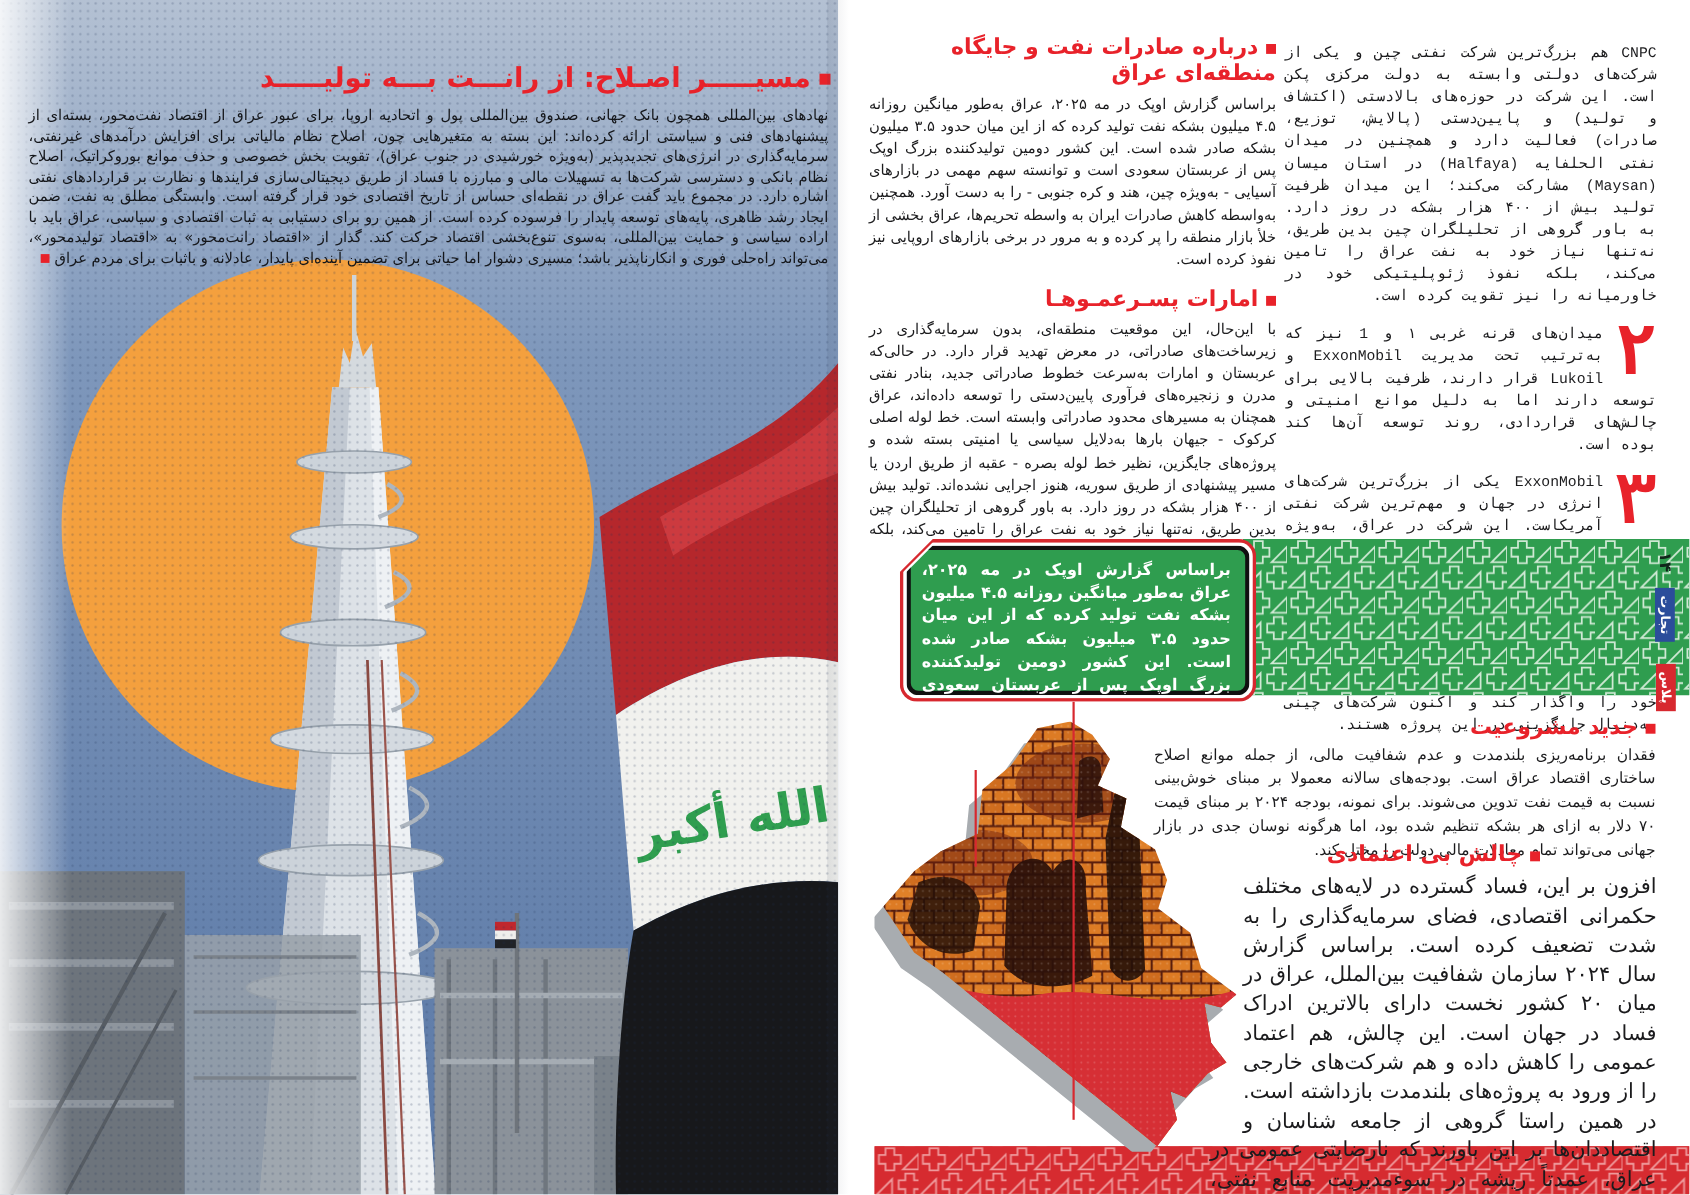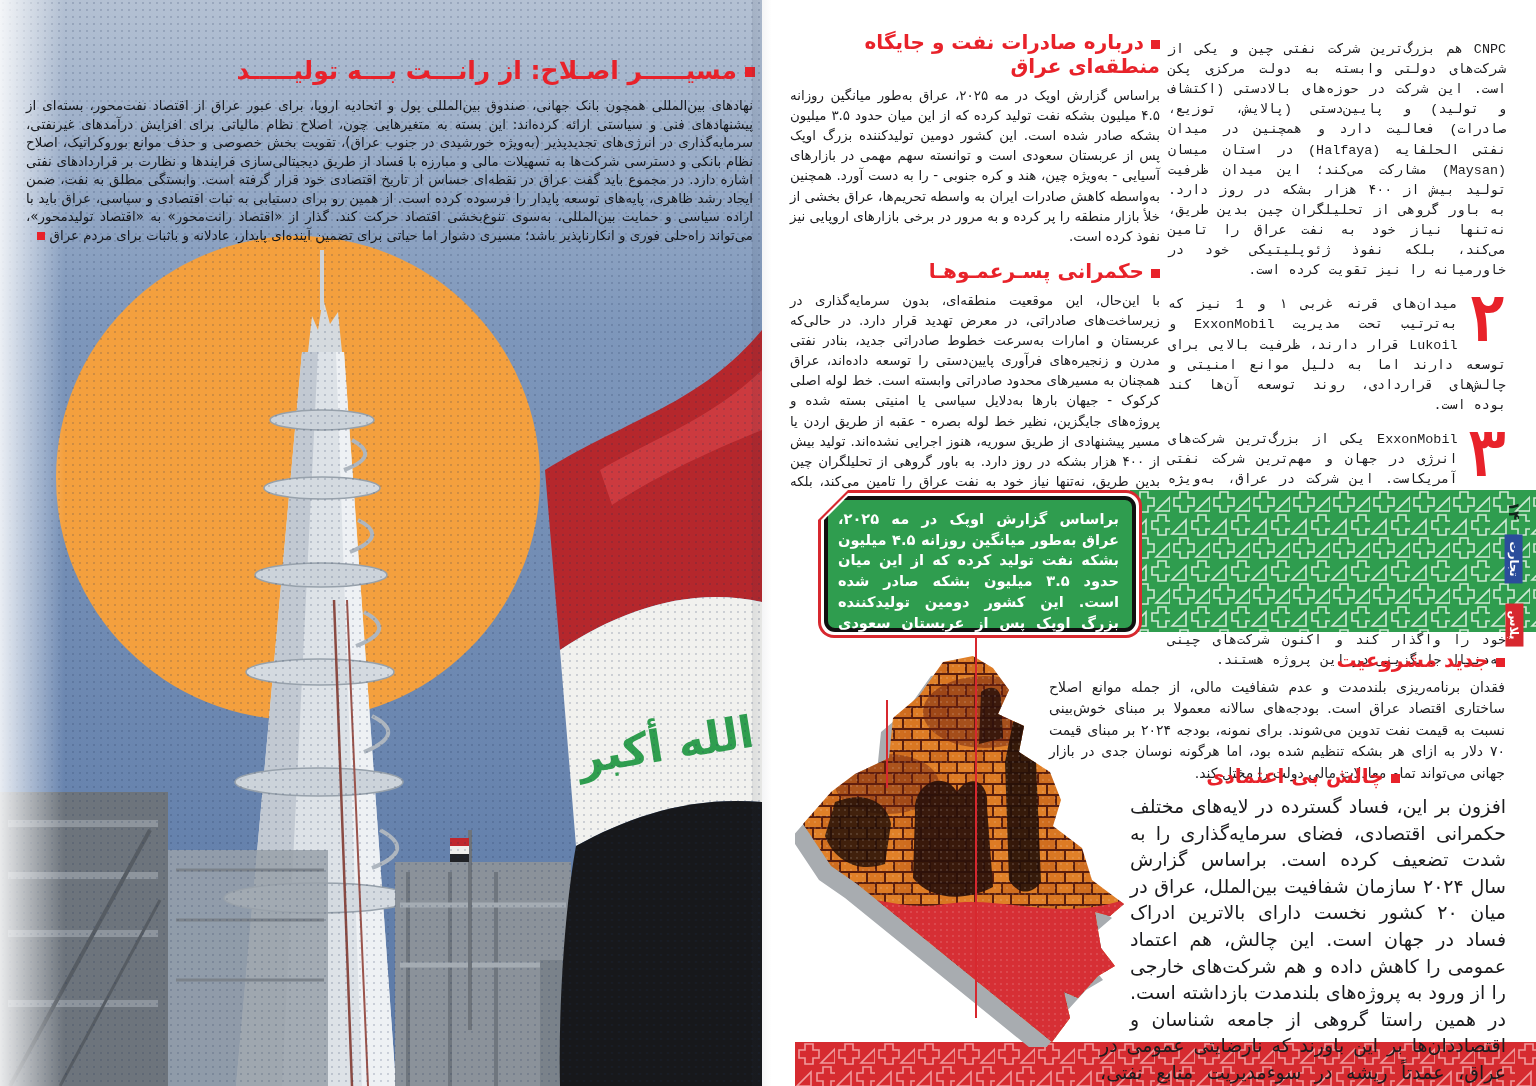--- a/index.html
+++ b/index.html
@@ -173,21 +173,21 @@
 
   <div id="right-page" class="abs">
 
     <div class="abs col-exports rtl">
       <h2 class="sec">
         <span class="bullet"></span><span>درباره صادرات نفت و جایگاه منطقه‌ای عراق</span>
       </h2>
       <p class="body">براساس گزارش اوپک در مه ۲۰۲۵، عراق به‌طور میانگین روزانه ۴.۵ میلیون بشکه نفت تولید کرده که از این میان حدود ۳.۵ میلیون بشکه صادر شده است. این کشور دومین تولیدکننده بزرگ اوپک پس از عربستان سعودی است و توانسته سهم مهمی در بازارهای آسیایی - به‌ویژه چین، هند و کره جنوبی - را به دست آورد. همچنین به‌واسطه کاهش صادرات ایران به واسطه تحریم‌ها، عراق بخشی از خلأ بازار منطقه را پر کرده و به مرور در برخی بازارهای اروپایی نیز نفوذ کرده است.</p>
       <div class="gap"></div>
       <h2 class="sec">
-        <span class="bullet"></span><span>حکمرانی پسـرعمـوهـا</span>
+        <span class="bullet"></span><span>امارات پسـرعمـوهـا</span>
       </h2>
       <p class="body">با این‌حال، این موقعیت منطقه‌ای، بدون سرمایه‌گذاری در زیرساخت‌های صادراتی، در معرض تهدید قرار دارد. در حالی‌که عربستان و امارات به‌سرعت خطوط صادراتی جدید، بنادر نفتی مدرن و زنجیره‌های فرآوری پایین‌دستی را توسعه داده‌اند، عراق همچنان به مسیرهای محدود صادراتی وابسته است. خط لوله اصلی کرکوک - جیهان بارها به‌دلایل سیاسی یا امنیتی بسته شده و پروژه‌های جایگزین، نظیر خط لوله بصره - عقبه از طریق اردن یا مسیر پیشنهادی از طریق سوریه، هنوز اجرایی نشده‌اند. تولید بیش از ۴۰۰ هزار بشکه در روز دارد. به باور گروهی از تحلیلگران چین بدین طریق، نه‌تنها نیاز خود به نفت عراق را تامین می‌کند، بلکه نفوذ ژئوپلیتیکی خود در خاورمیانه را نیز تقویت کرده است.</p>
     </div>
 
     <div class="abs col-company rtl">
       <p class="body">CNPC هم بزرگ‌ترین شرکت نفتی چین و یکی از شرکت‌های دولتی وابسته به دولت مرکزی پکن است. این شرکت در حوزه‌های بالادستی (اکتشاف و تولید) و پایین‌دستی (پالایش، توزیع، صادرات) فعالیت دارد و همچنین در میدان نفتی الحلفایه (Halfaya) در استان میسان (Maysan) مشارکت می‌کند؛ این میدان ظرفیت تولید بیش از ۴۰۰ هزار بشکه در روز دارد. به باور گروهی از تحلیلگران چین بدین طریق، نه‌تنها نیاز خود به نفت عراق را تامین می‌کند، بلکه نفوذ ژئوپلیتیکی خود در خاورمیانه را نیز تقویت کرده است.</p>
       <div class="item">
         <span class="num">۲</span>
         <p class="body">میدان‌های قرنه غربی ۱ و 1 نیز که به‌ترتیب تحت مدیریت ExxonMobil و Lukoil قرار دارند، ظرفیت بالایی برای توسعه دارند اما به دلیل موانع امنیتی و چالش‌های قراردادی، روند توسعه آن‌ها کند بوده است.</p>
       </div>

